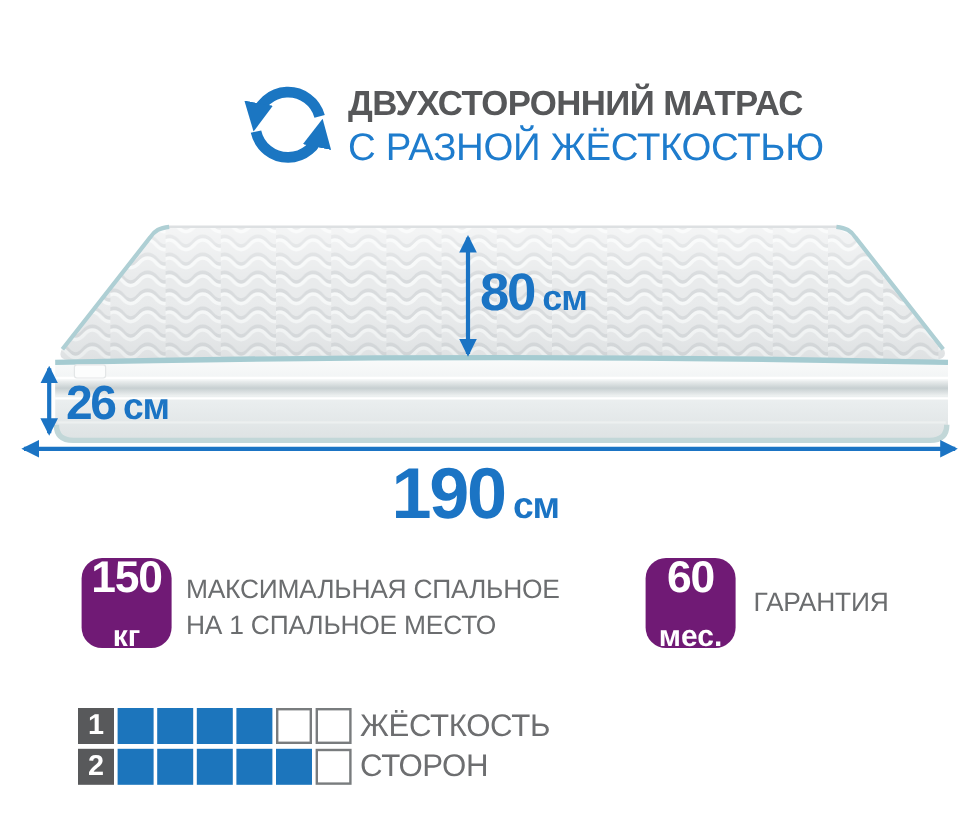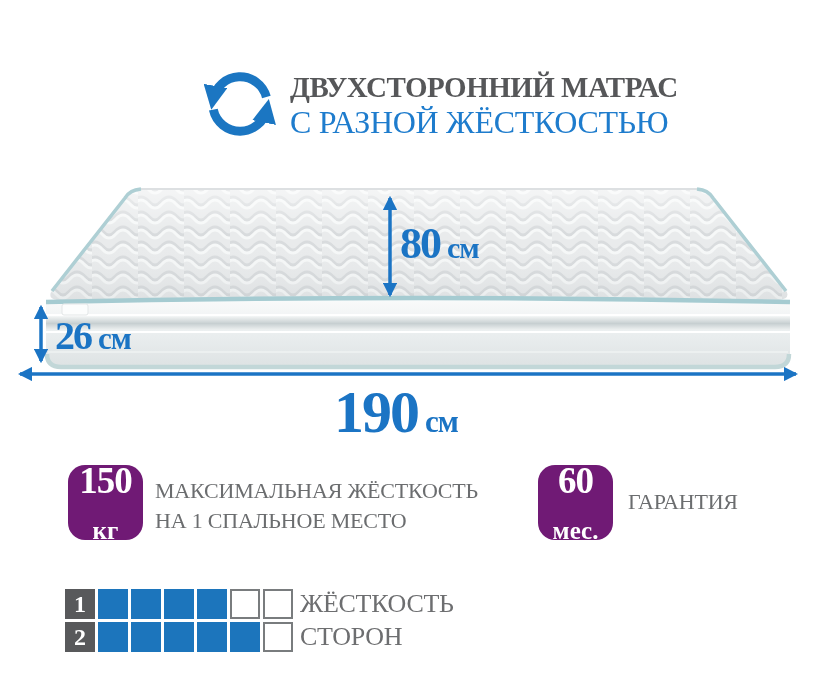--- a/index.html
+++ b/index.html
@@ -1,17 +1,17 @@
 <!DOCTYPE html>
 <html><head>
 <meta charset="utf-8">
 <style>
   html,body{margin:0;padding:0;background:#ffffff;}
   .canvas{position:relative;width:816px;height:700px;background:#ffffff;overflow:hidden;
-          font-family:Liberation Serif, serif;}
+          font-family:Liberation Sans, sans-serif;}
   .abs{position:absolute;}
 
   
   .hdr-icon{left:198px;top:64px;width:84px;height:80px;}
   .hdr-title{left:290px;top:71px;font-size:29px;font-weight:bold;color:#565759;letter-spacing:-0.5px;white-space:nowrap;}
   .hdr-subtitle{left:290px;top:104px;font-size:32px;color:#1e7ccd;letter-spacing:-0.3px;white-space:nowrap;}
 
   
   .fig{left:0;top:0;width:816px;height:700px;}
 
@@ -125,21 +125,21 @@
   </div>
   <div class="abs dim dim-length">
     <span class="val">190</span><span class="unit">см</span>
   </div>
 
   <div class="abs badge badge-load">
     <div class="bval">150</div>
     <div class="bunit">кг</div>
   </div>
   <div class="abs feature-text load-text">
-    <div>МАКСИМАЛЬНАЯ ЖЁСТКОСТЬ</div>
+    <div>МАКСИМАЛЬНАЯ СПАЛЬНОЕ</div>
     <div>НА 1 СПАЛЬНОЕ МЕСТО</div>
   </div>
 
   <div class="abs badge badge-warranty">
     <div class="bval">60</div>
     <div class="bunit">мес.</div>
   </div>
   <div class="abs feature-text warranty-text">ГАРАНТИЯ</div>
 
   <div class="abs firmness">

